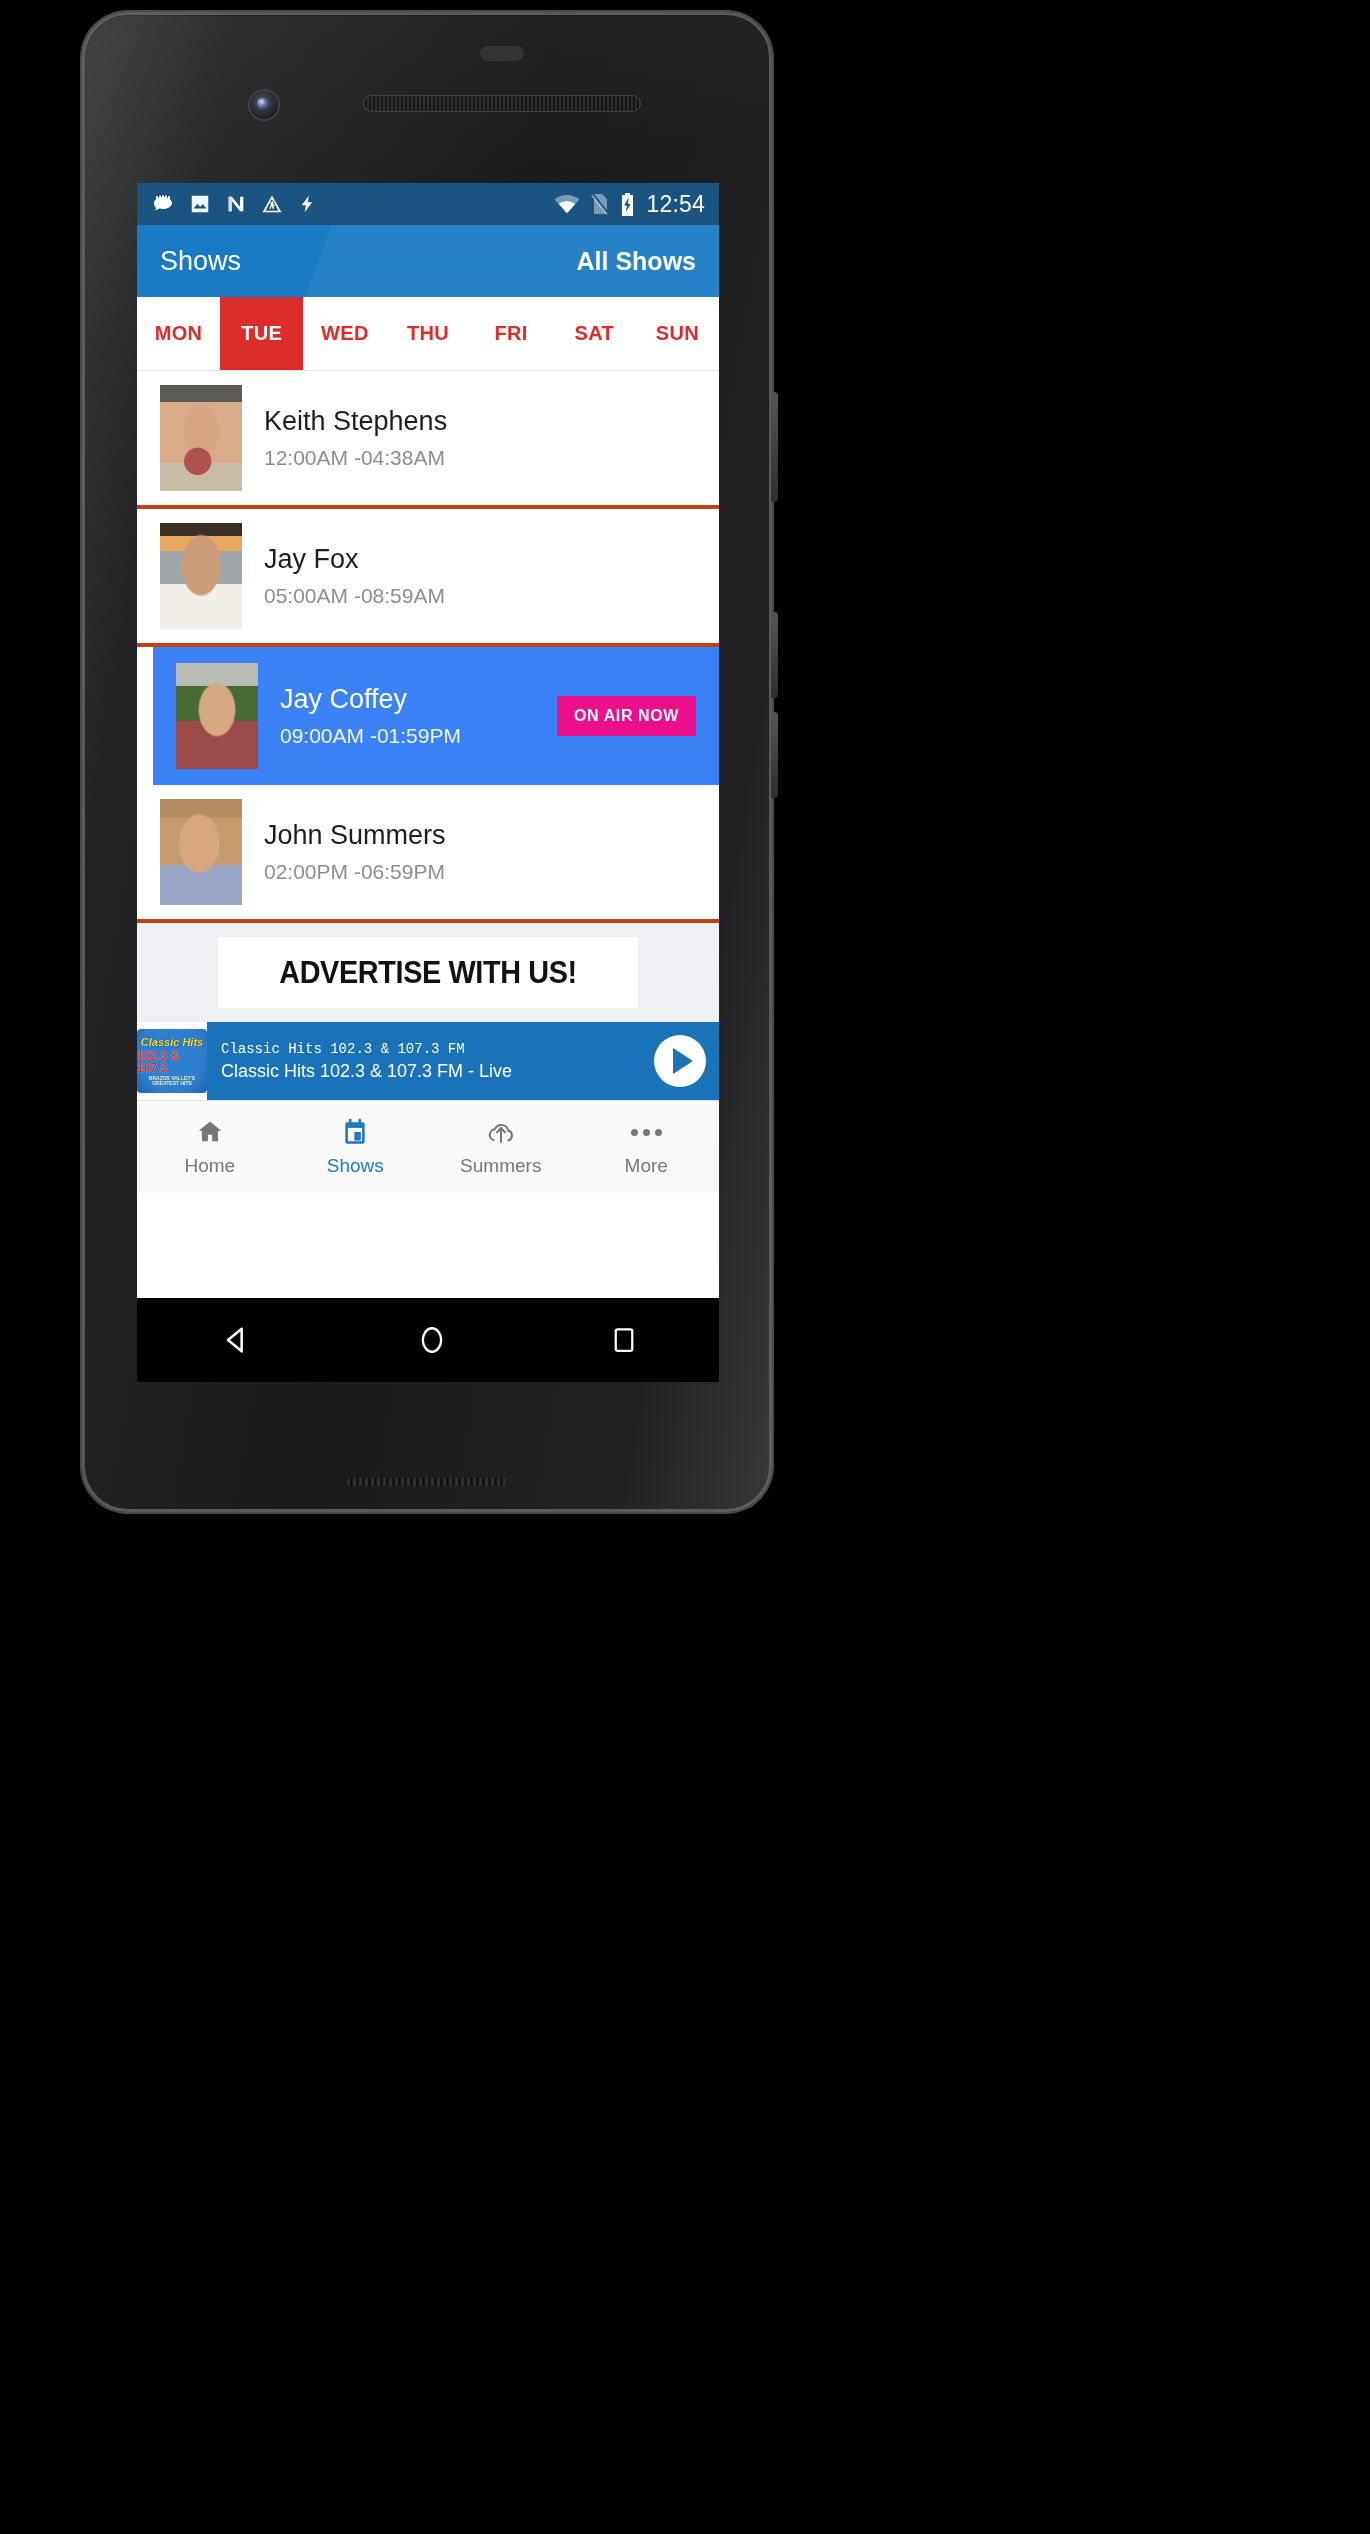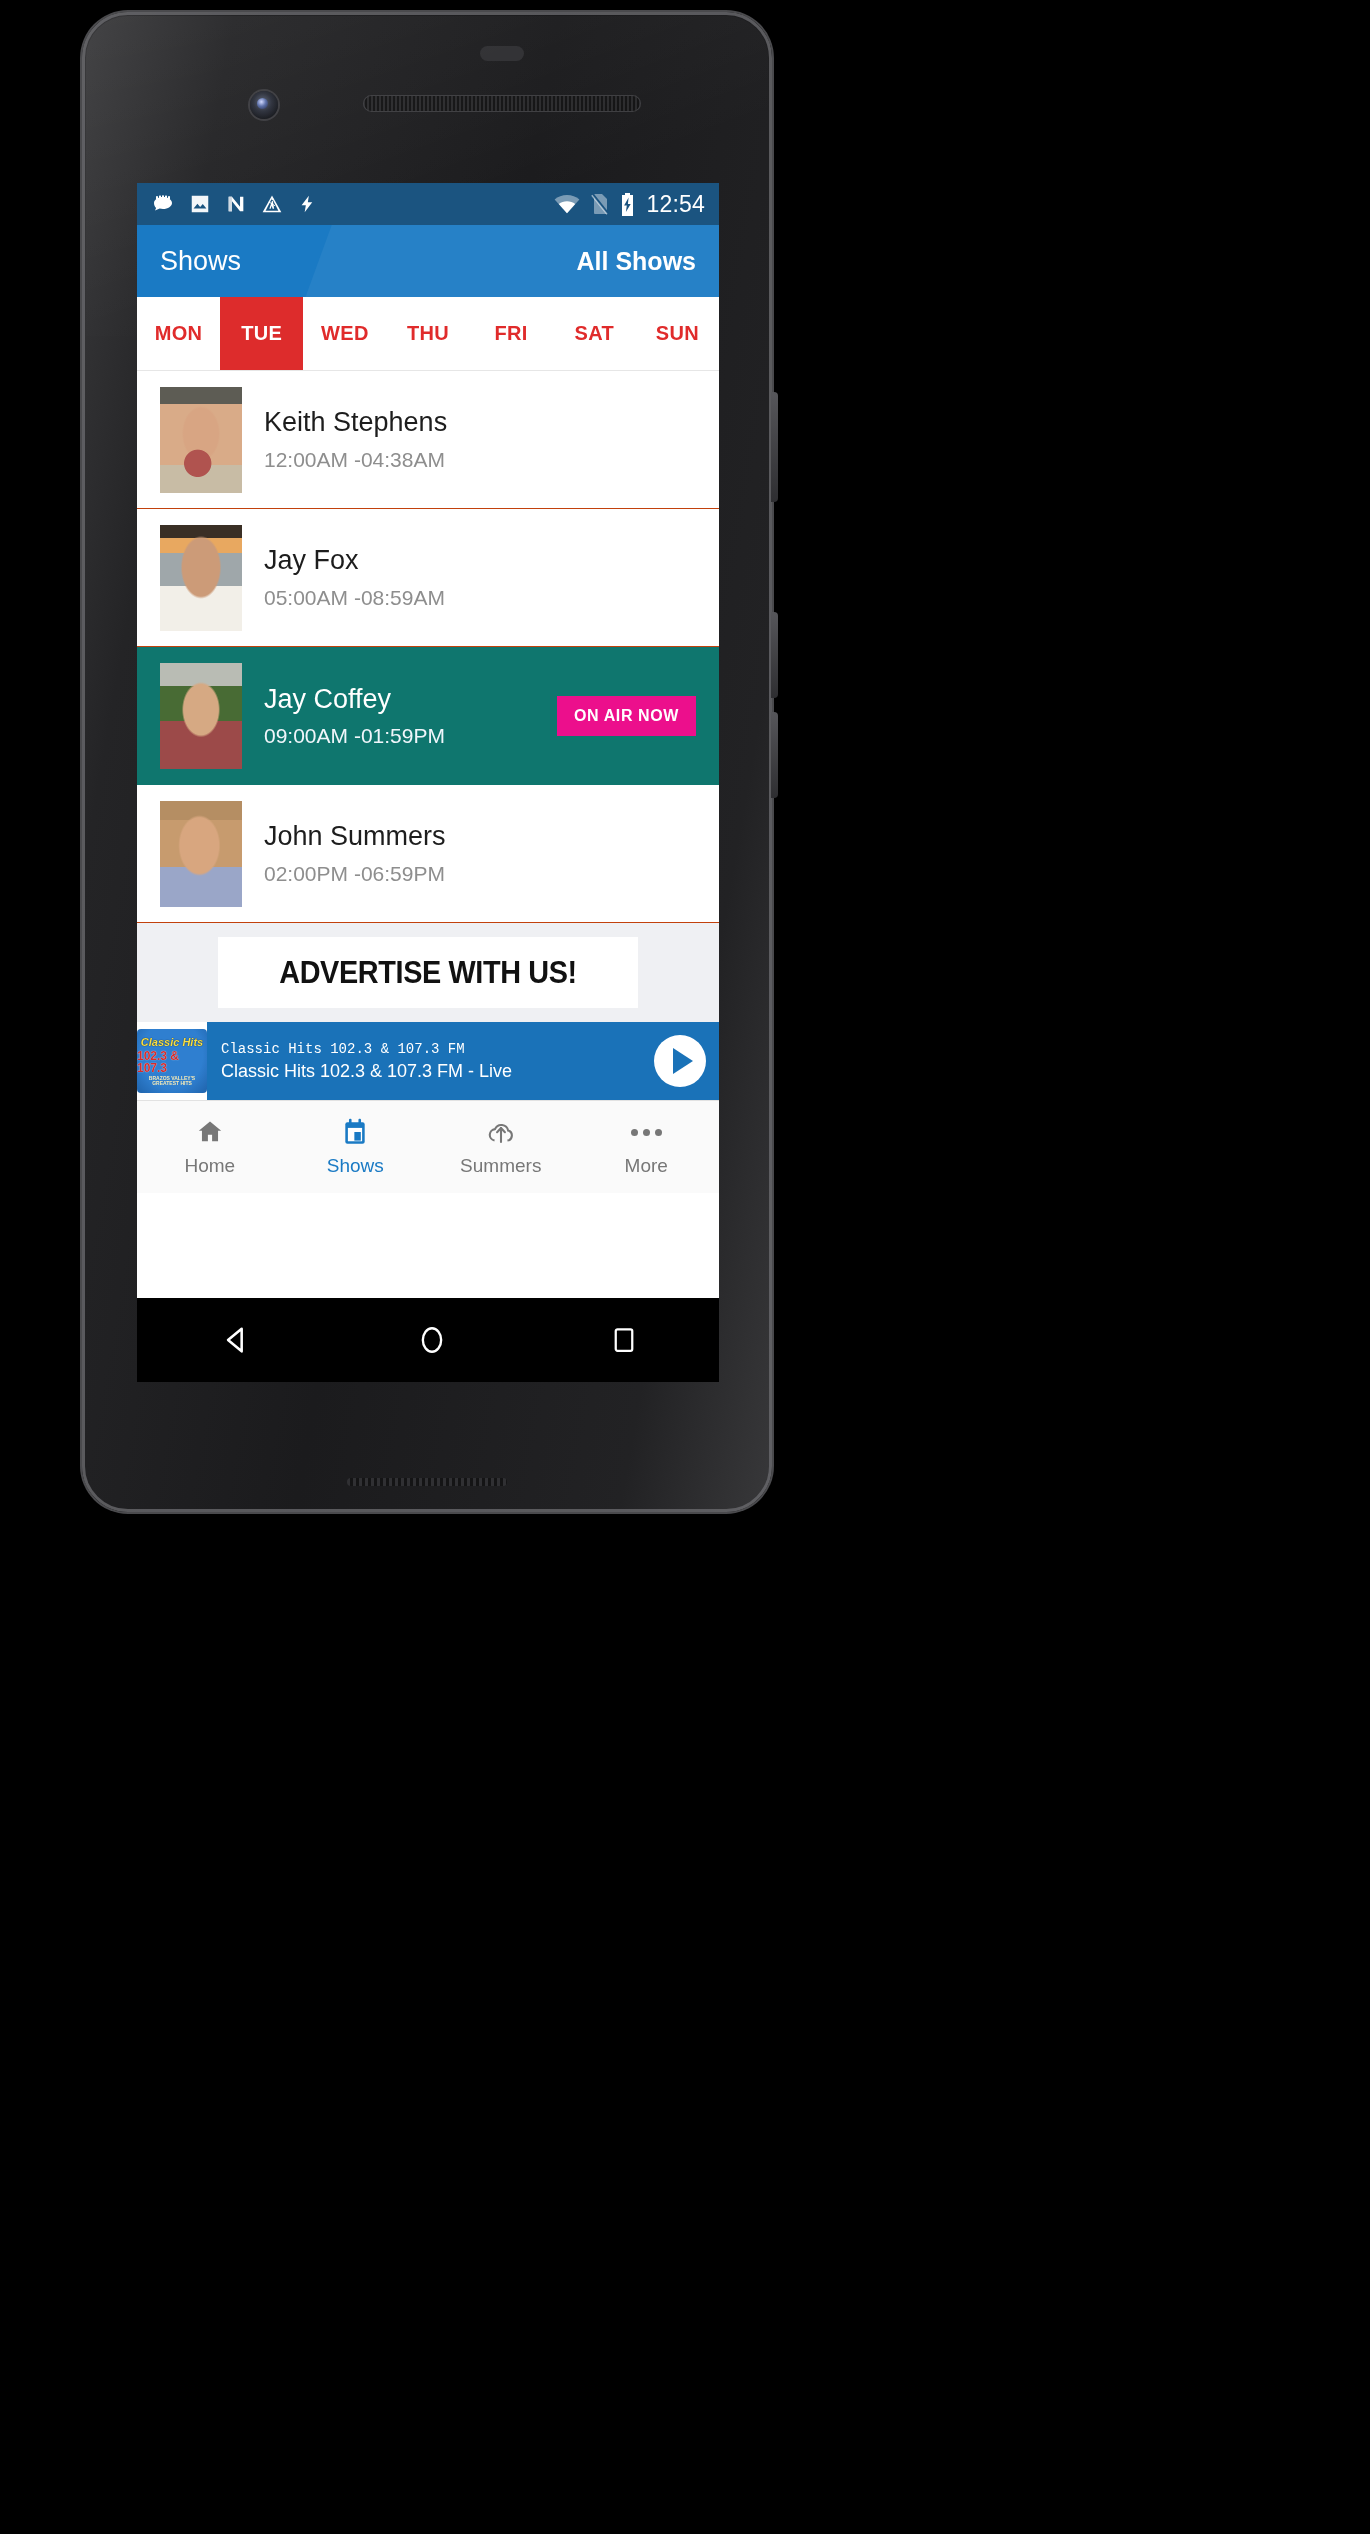--- a/index.html
+++ b/index.html
@@ -134,23 +134,23 @@
   .day-tab.active { background: #dd2c2c; color: #fff; }
 
   
   .show-list { background: #fff; }
   .show-row {
     position: relative;
     display: flex; align-items: center;
     height: 138px;
     padding: 0 23px;
     background: #fff;
-    border-bottom: 1px solid #c2410c;
-  }
-  .show-row.onair { background: #0f766e; border-bottom: none; }
+    border-bottom: 4px solid #c2410c;
+  }
+  .show-row.onair { background: #3b82f6; border-bottom: none; margin-left: 16px; }
   .avatar {
     width: 82px; height: 106px;
     flex: 0 0 82px;
     background-size: cover; background-position: center;
     overflow: hidden;
   }
   .show-meta { margin-left: 22px; min-width: 0; }
   .show-name { font-size: 27px; color: #1d1d1d; line-height: 1.15; }
   .show-time { font-size: 21px; color: #8e8e8e; margin-top: 9px; }
   .show-row.onair .show-name { color: #fff; }

